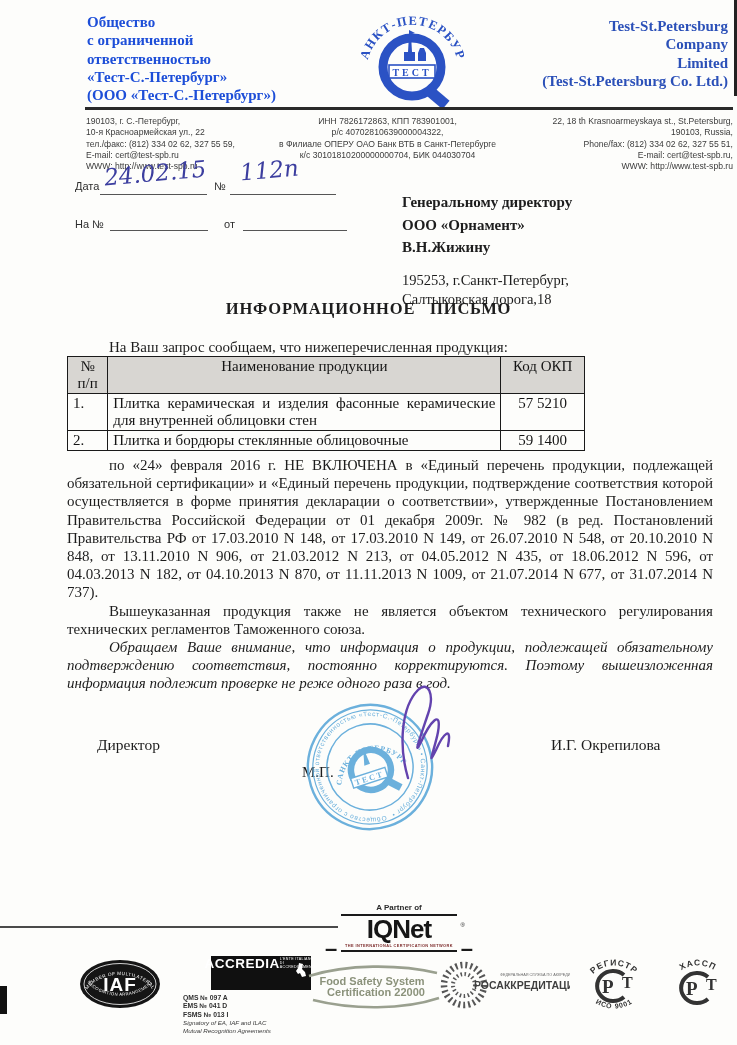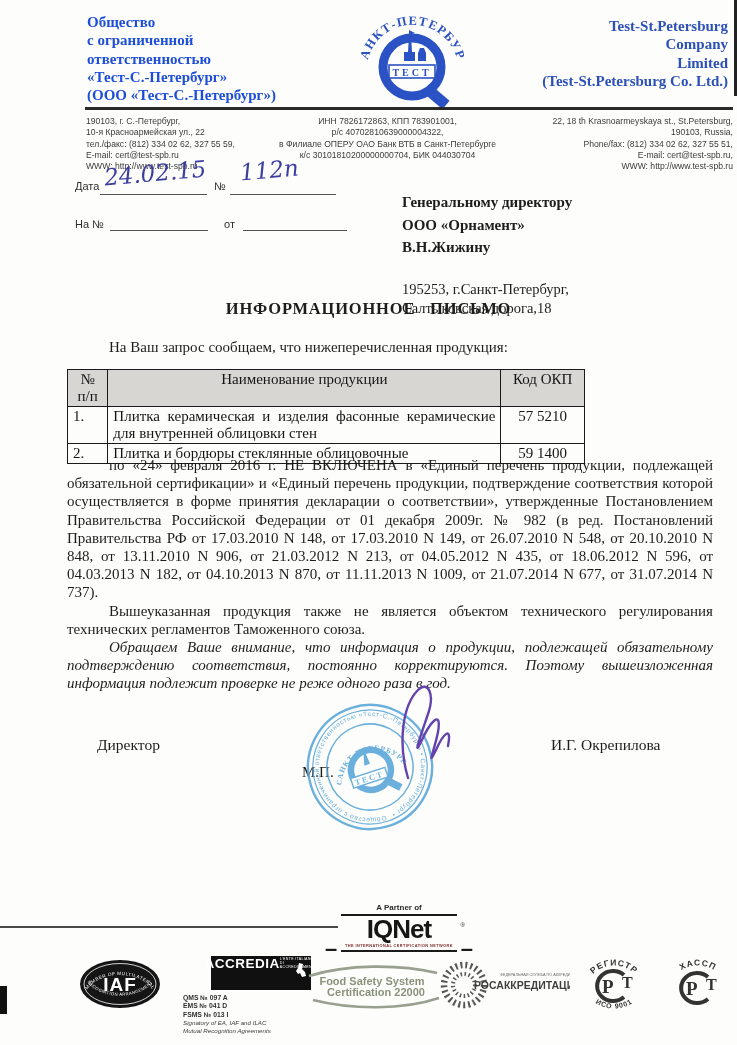--- a/index.html
+++ b/index.html
@@ -35,29 +35,29 @@
   .ref { position:absolute; left:0; top:0; font-family:"Liberation Sans", sans-serif; font-size:11px; color:#2e2e2e; }
   .ref-label { position:absolute; white-space:nowrap; }
   .ref-line { position:absolute; height:1px; background:#555; }
   .handw {
     position:absolute; font-family:"DejaVu Serif", serif; font-style:italic;
     color:#3c3e9f; font-size:23px; transform:rotate(-5deg); white-space:nowrap;
   }
   
   .recipient { position:absolute; left:402px; top:191px; font-size:15px; }
   .recipient .b { font-weight:bold; line-height:1.5; }
-  .recipient .addr { margin-top:21px; font-size:14.5px; line-height:1.35; }
+  .recipient .addr { margin-top:12px; font-size:14.5px; line-height:1.35; }
   
   .title {
     position:absolute; left:0; right:0; top:299px; text-align:center;
     font-weight:bold; font-size:16.5px; letter-spacing:0.8px; word-spacing:10px;
   }
   .intro { position:absolute; left:67px; right:25px; top:339px; font-size:15px; text-indent:42px; }
   table.prod {
-    position:absolute; left:67px; top:369px; width:518px;
+    position:absolute; left:67px; top:356px; width:518px;
     border-collapse:collapse; font-size:15px; color:#151515;
   }
   table.prod th, table.prod td { border:1.5px solid #1a1a1a; padding:1px 5px; vertical-align:top; }
   table.prod th { background:#d8d6d2; font-weight:normal; text-align:center; height:23px; }
   .col-num { width:46px; }
   .col-name { width:501px; }
   .col-code { width:99px; }
   td.t-num { text-align:left; padding-left:7px; }
   td.t-name { text-align:justify; }
   td.t-code { text-align:center; }

